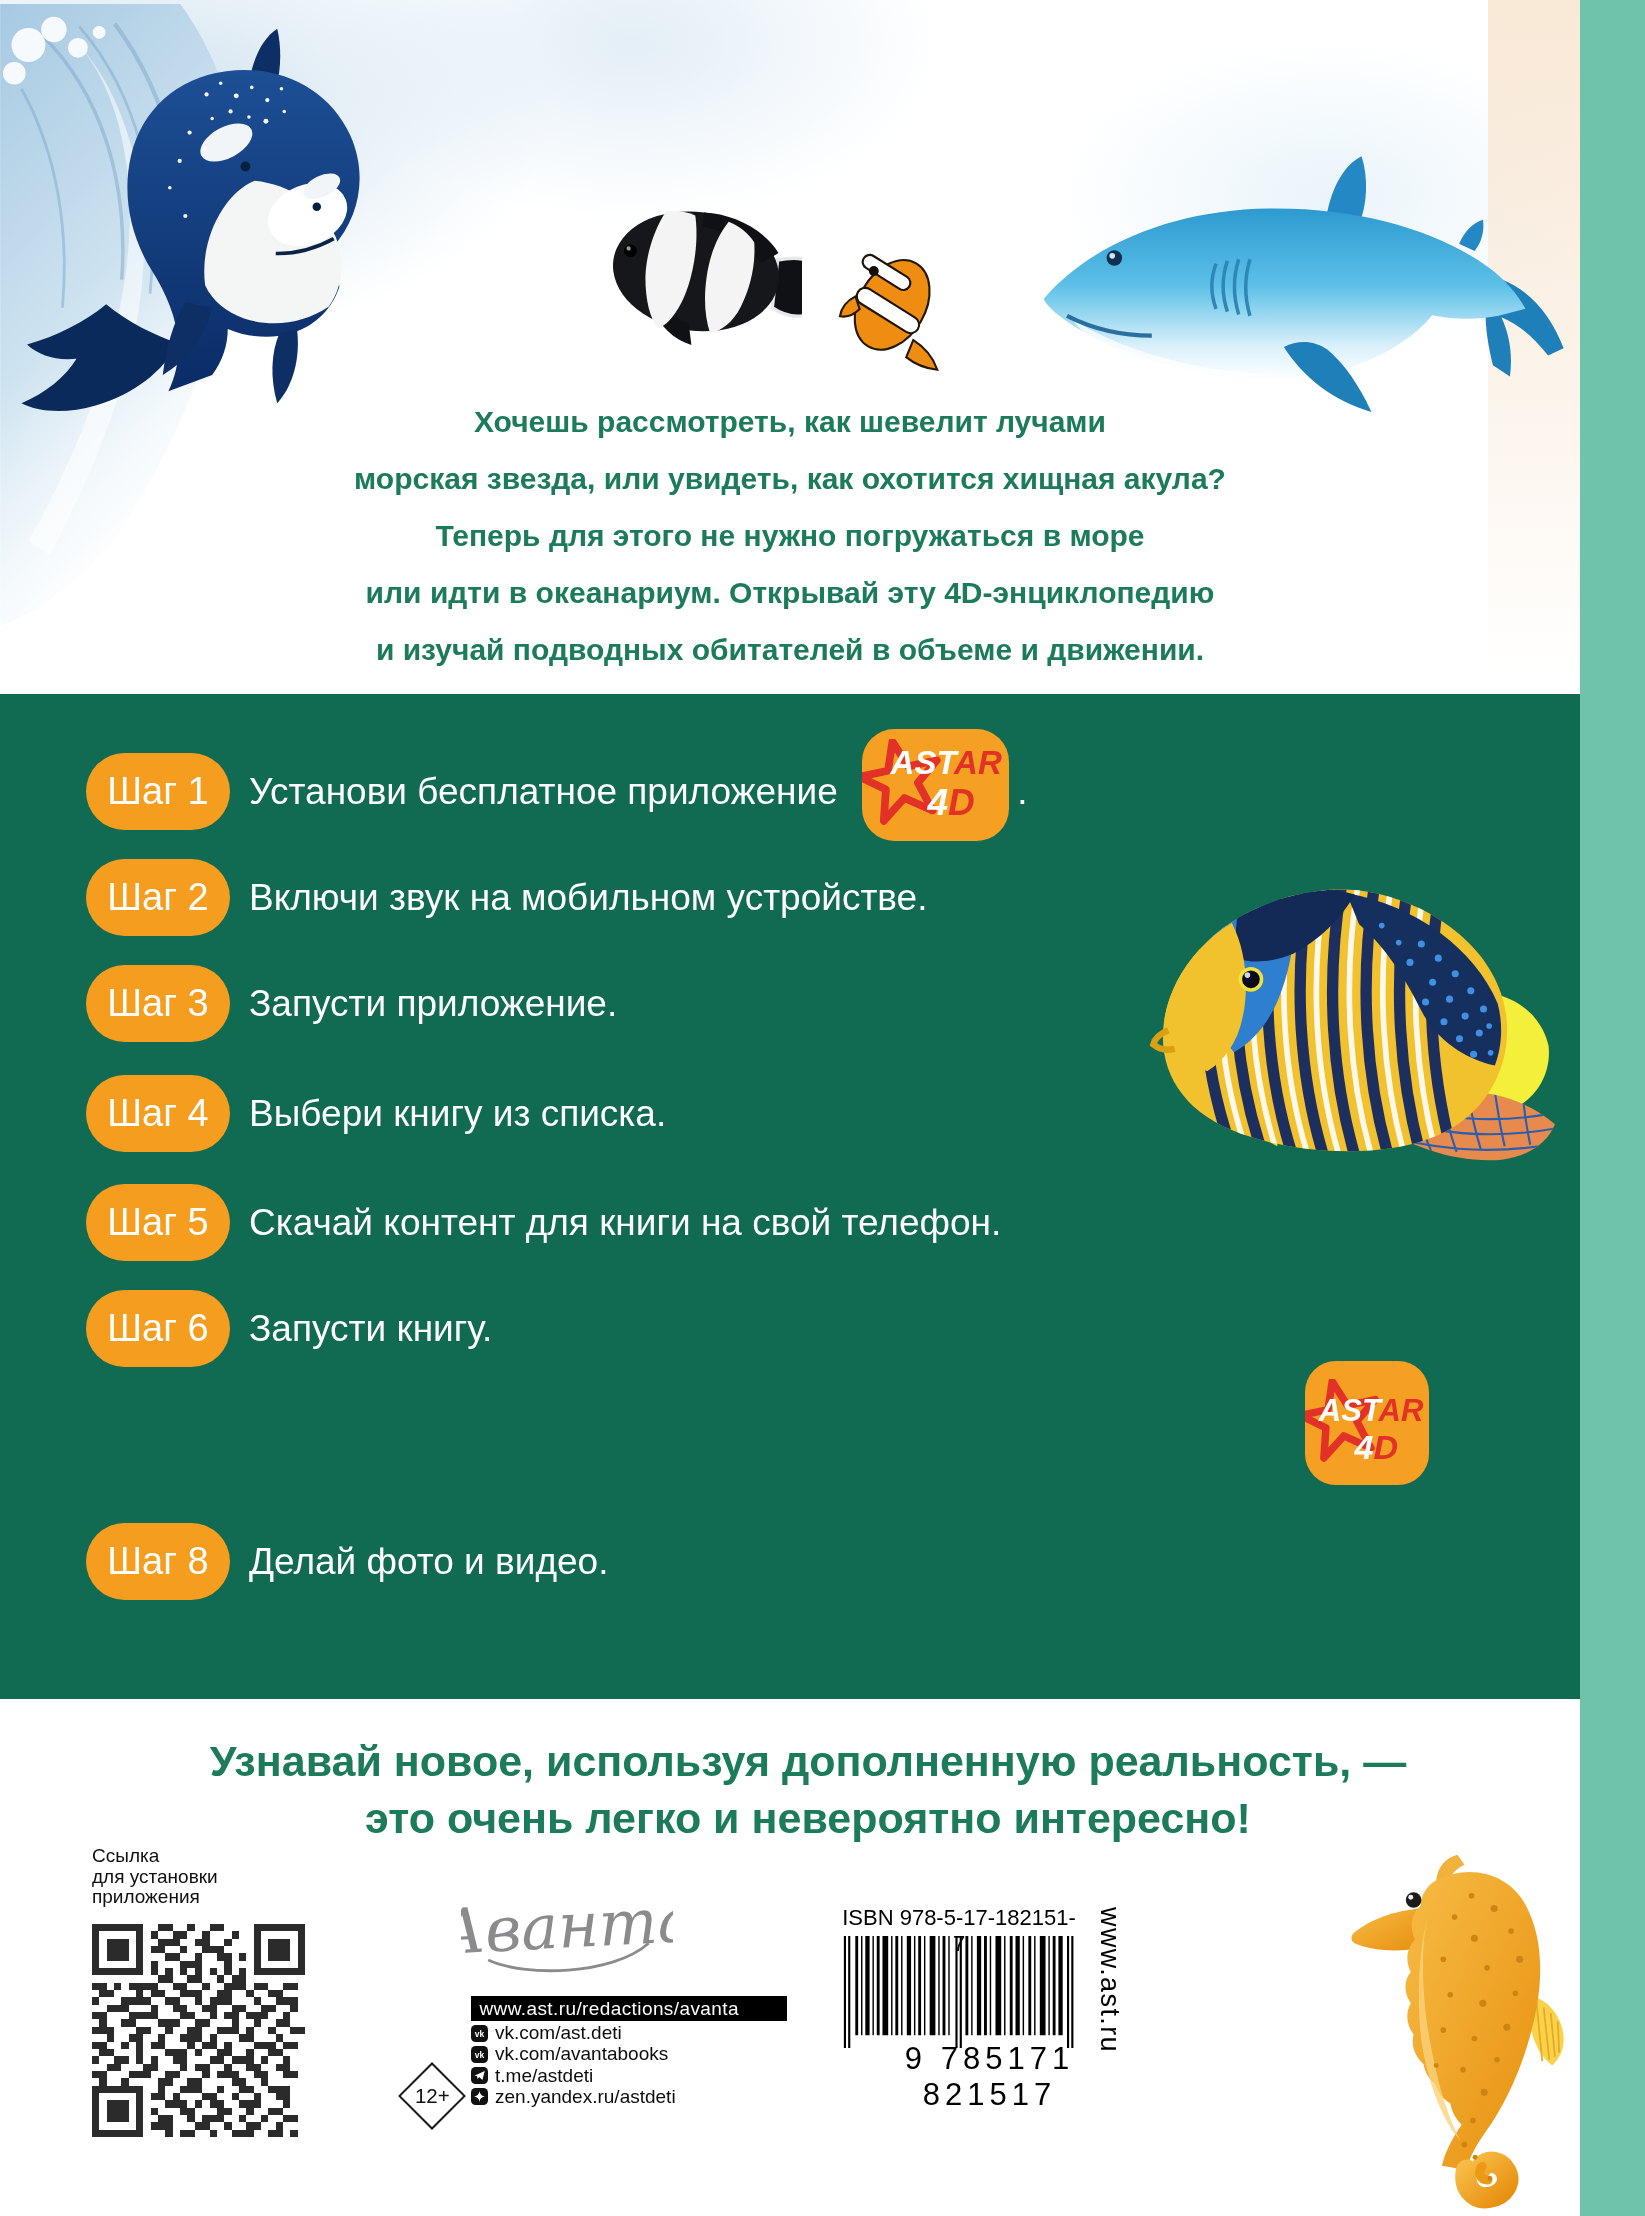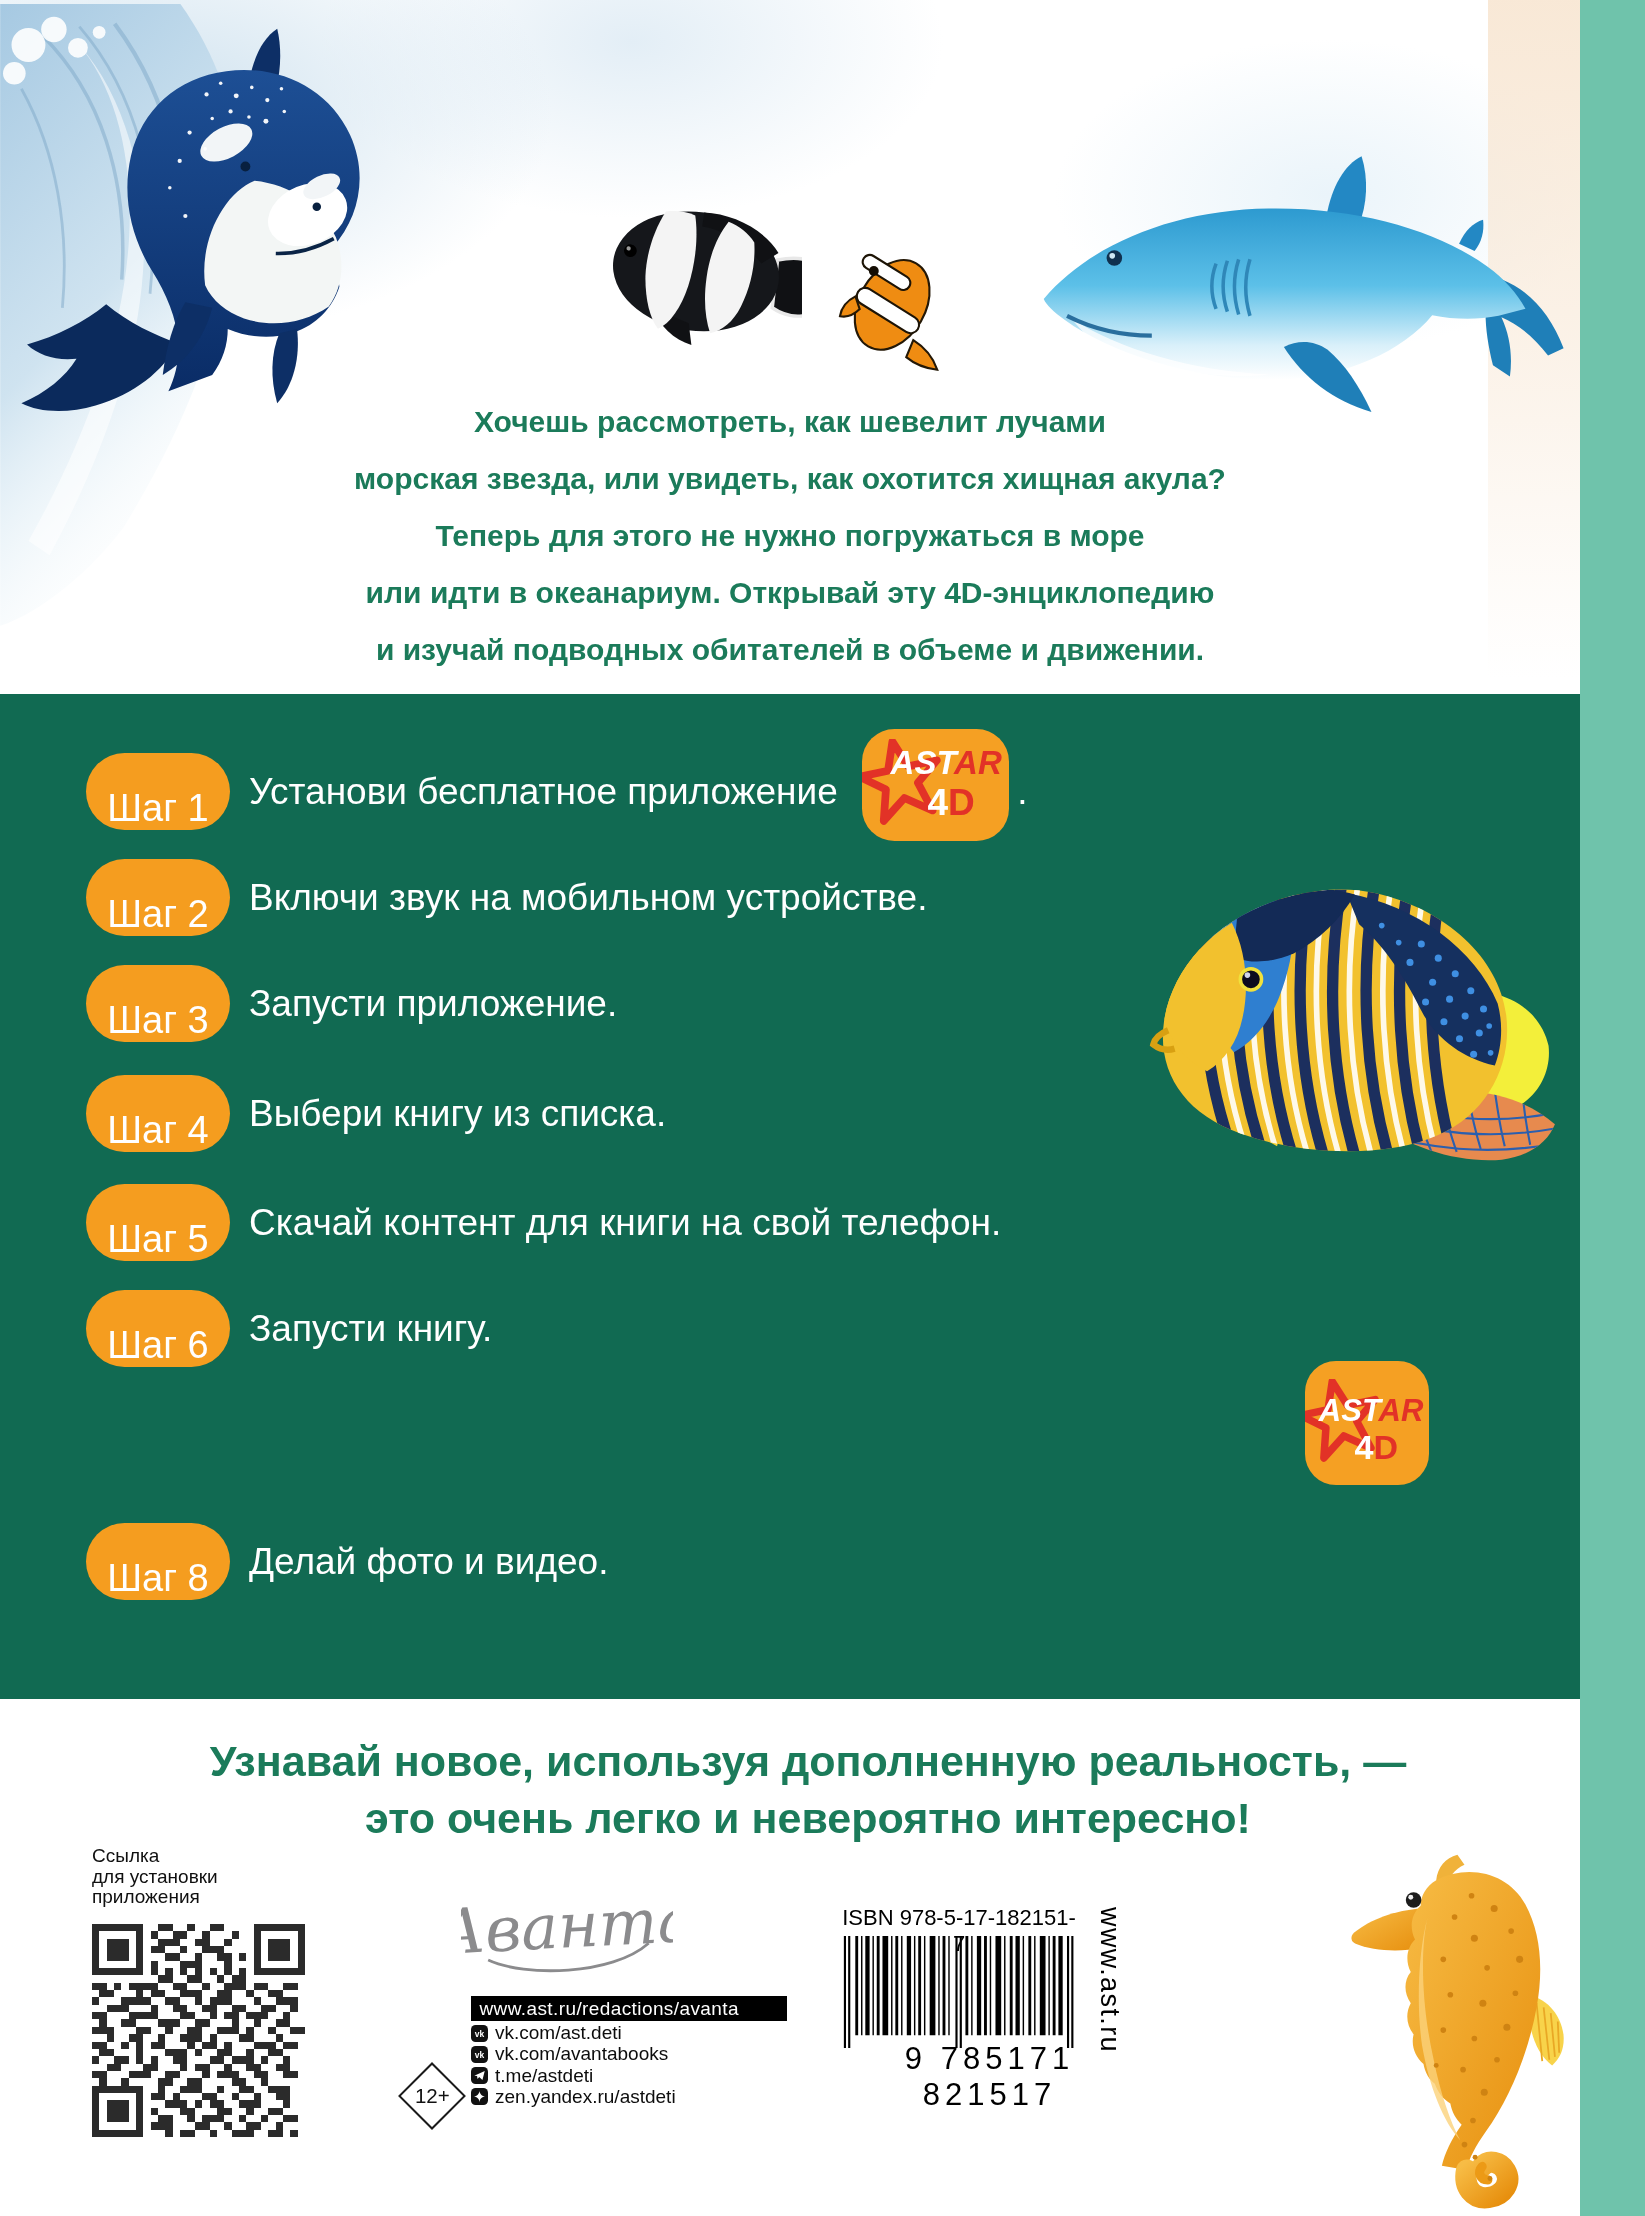--- a/index.html
+++ b/index.html
@@ -19,34 +19,34 @@
   .right-strip{left:1580px;top:0;width:65px;height:2216px;background:#6FC3AB;z-index:9;}
 
   
   .intro{left:0;top:393px;width:1580px;text-align:center;color:#1B7B5A;
          font-size:30px;line-height:57px;font-weight:bold;white-space:pre-line;z-index:3;}
 
   
   .panel{left:0;top:694px;width:1580px;height:1005px;background:#116A52;z-index:1;}
   .step{position:absolute;left:86px;display:flex;align-items:center;height:85px;color:#fff;z-index:3;}
   .step-badge{width:144px;height:77px;background:#F59D1F;border-radius:41px;flex:none;
-              display:flex;align-items:flex-end;justify-content:center;
+              display:flex;align-items:center;justify-content:center;
               color:#fff;font-size:38px;}
   .step-text{margin-left:19px;font-size:37px;line-height:59px;color:#fff;}
   .step--two{align-items:flex-start;}
   .step--two .step-text{margin-top:12.7px;}
 
   
   .astar{position:relative;background:#F5A023;overflow:hidden;flex:none;}
   .astar-wide{width:147px;height:112px;border-radius:32.5px;margin-left:24px;margin-top:-12.7px;}
   .astar-sq{width:124px;height:124px;border-radius:31px;}
   .astar .star{position:absolute;left:-4.2px;top:10px;width:86px;height:86px;}
   .astar-sq .star{left:-5.7px;top:18.4px;width:83px;height:83px;}
   .astar-l1{position:absolute;right:7px;top:17px;font-size:33px;font-weight:bold;font-style:italic;line-height:1;letter-spacing:0;}
-  .astar-l2{position:absolute;right:34px;top:55px;font-size:37px;font-weight:bold;line-height:1;}
+  .astar-l2{position:absolute;right:34px;top:55px;font-size:37px;font-weight:bold;font-style:italic;line-height:1;}
   .astar-sq .astar-l1{right:5.7px;top:34px;font-size:31px;}
   .astar-sq .astar-l2{right:31px;top:69px;font-size:34px;}
   .lw{color:#ffffff;} .lr{color:#E23227;}
   .step-suffix{margin-left:8.5px;font-size:37px;color:#fff;}
 
   
   .slogan{left:0;top:1733px;width:1616px;text-align:center;color:#1B7B5A;
           font-size:43px;line-height:57px;font-weight:bold;white-space:pre-line;z-index:3;}
 
   

